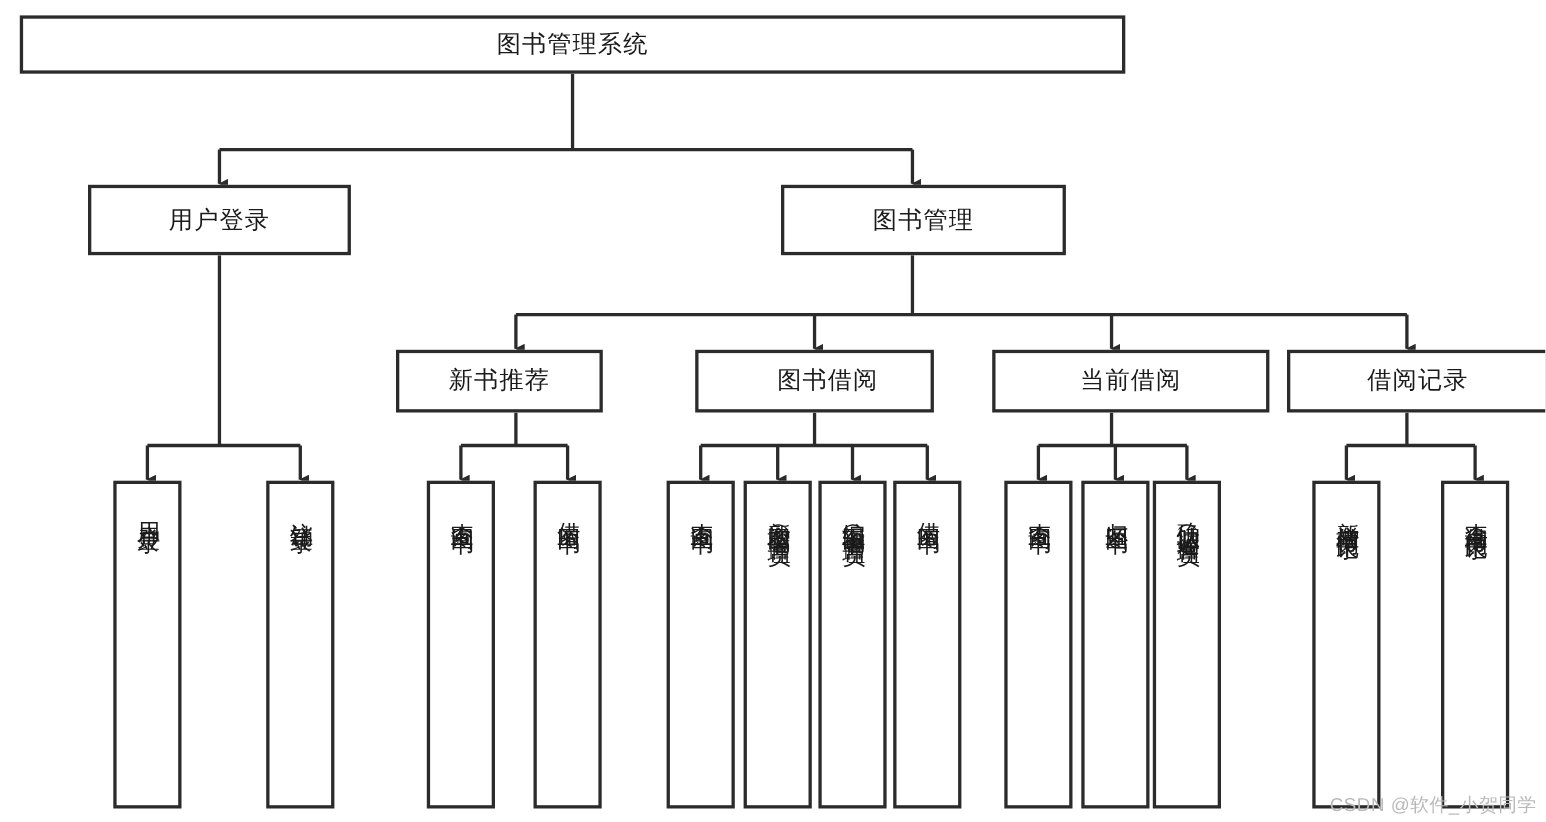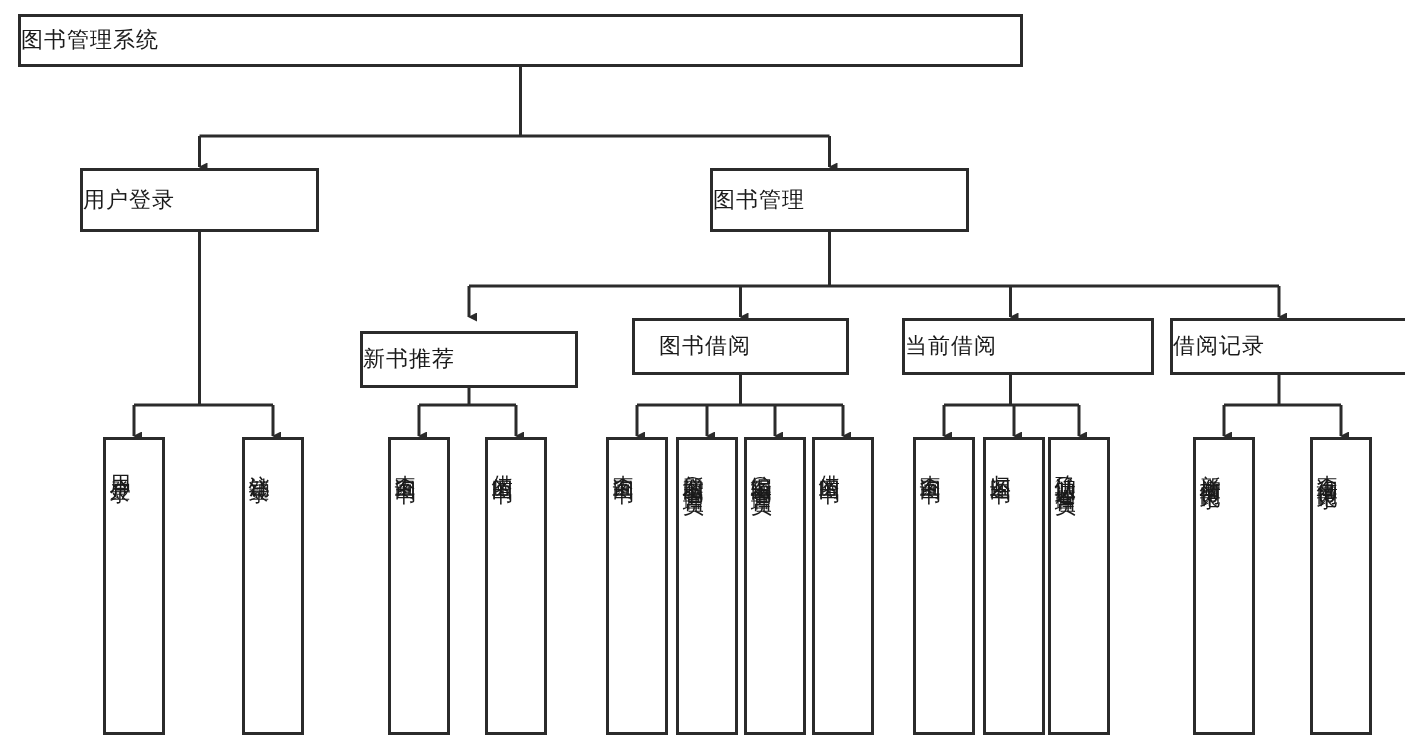--- a/index.html
+++ b/index.html
@@ -25,20 +25,21 @@
     height: 747px;
     pointer-events: none;
   }
   .node {
     position: absolute;
     box-sizing: border-box;
     background: #ffffff;
     border: 3px solid #2b2b2b;
     display: flex;
     align-items: center;
+    justify-content: center;
     text-align: center;
     color: #1a1a1a;
   }
   .node .label {
     font-size: 22px;
     line-height: 1.2;
     letter-spacing: 1px;
     white-space: nowrap;
   }
   .node.leaf {
@@ -114,21 +115,21 @@
   <div id="node-layer">
       <div class="node" style="left: 18px; top: 14px; width: 1005px; height: 53px;">
         <span class="label">图书管理系统</span>
       </div>
       <div class="node" style="left: 80px; top: 168px; width: 239px; height: 64px;">
         <span class="label">用户登录</span>
       </div>
       <div class="node" style="left: 710px; top: 168px; width: 259px; height: 64px;">
         <span class="label">图书管理</span>
       </div>
-      <div class="node" style="left: 360px; top: 318px; width: 218px; height: 57px; margin-top: 13px;">
+      <div class="node" style="left: 360px; top: 318px; width: 188px; height: 57px;">
         <span class="label">新书推荐</span>
       </div>
       <div class="node" style="left: 632px; top: 318px; width: 217px; height: 57px; padding-left: 24px;">
         <span class="label">图书借阅</span>
       </div>
       <div class="node" style="left: 902px; top: 318px; width: 252px; height: 57px;">
         <span class="label">当前借阅</span>
       </div>
       <div class="node" style="left: 1170px; top: 318px; width: 238px; height: 57px;">
         <span class="label">借阅记录</span>
@@ -167,13 +168,14 @@
         <span class="label">确认归还（管理员）</span>
       </div>
       <div class="node leaf" style="left: 1193px; top: 437px; width: 62px; height: 298px;">
         <span class="label">新增借阅记录</span>
       </div>
       <div class="node leaf" style="left: 1310px; top: 437px; width: 62px; height: 298px;">
         <span class="label">查询借阅记录</span>
       </div>
     </div>
 
+  <div class="watermark">CSDN @软件_小贺同学</div>
 </div>
 
 </body></html>

